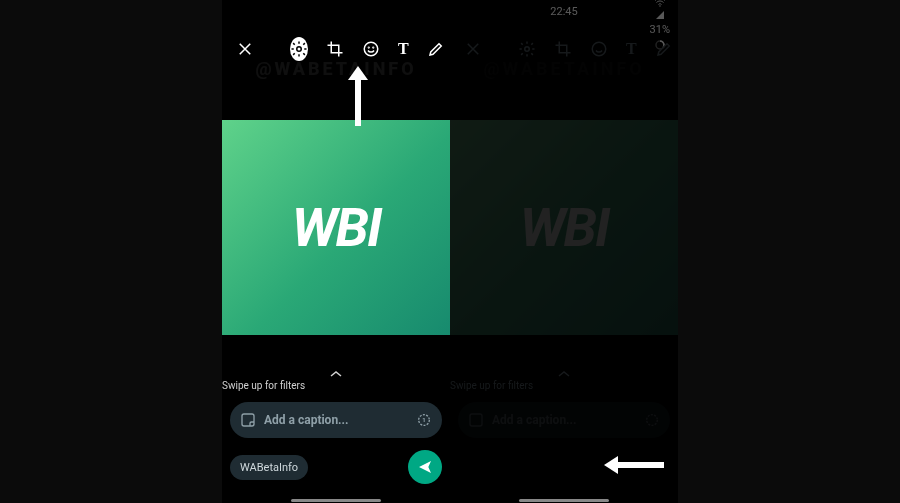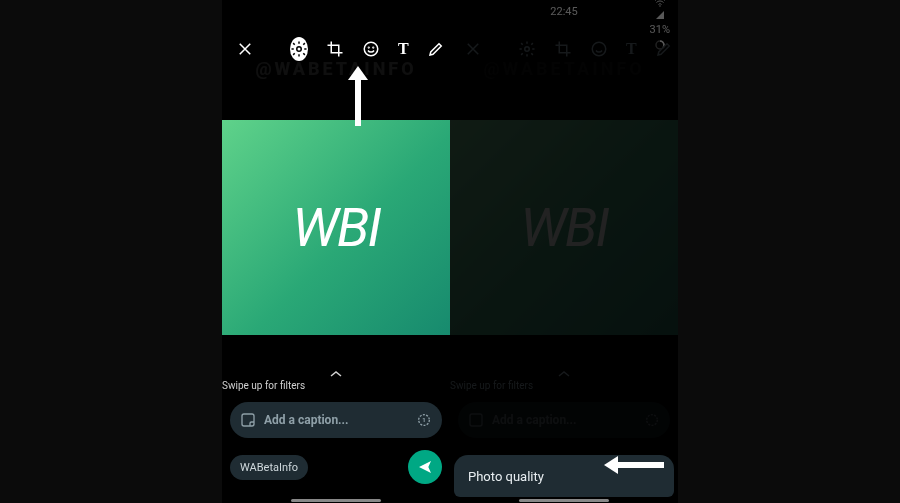--- a/index.html
+++ b/index.html
@@ -20,21 +20,21 @@
   .tool{width:20px;height:20px;display:flex;align-items:center;justify-content:center;color:#fff;}
   .tool svg{width:18px;height:18px;stroke:#fff;fill:none;stroke-width:2;}
   .tool.gear-highlight{background:#fff;border-radius:50%;width:24px;height:24px;}
   .tool.gear-highlight svg{stroke:#000;}
 
   
   .watermark{position:absolute;top:58px;left:0;right:0;text-align:center;font-weight:800;letter-spacing:3px;font-size:18px;color:rgba(255,255,255,.06);text-transform:uppercase;}
 
   
   .preview{position:absolute;top:120px;left:0;right:0;height:215px;background:linear-gradient(135deg,#5fd28a 0%,#2aa876 55%,#178a6e 100%);display:flex;align-items:center;justify-content:center;}
-  .preview .logo{font-weight:400;font-style:italic;font-size:54px;letter-spacing:-2px;color:#fff;line-height:1;}
+  .preview .logo{font-weight:700;font-style:italic;font-size:54px;letter-spacing:-2px;color:#fff;line-height:1;}
 
   
   .swipehint{position:absolute;top:370px;left:0;right:0;text-align:left;font-size:10px;color:#d0d0d0;}
   .swipehint .chev{display:block;margin:0 auto 2px;}
 
   
   .captionbar{position:absolute;top:402px;left:8px;right:8px;height:36px;background:#1f2c33;border-radius:20px;display:flex;align-items:center;padding:0 10px;color:#8fa0a8;font-size:12px;gap:8px;font-weight:bold;}
   .captionbar .grow{flex:1;}
 
   
@@ -218,23 +218,20 @@
           <rect x="3" y="3" width="18" height="18" rx="3" fill="none" stroke="#8fa0a8" stroke-width="2"></rect>
         </svg>
       <span class="grow">Add a caption...</span>
       <svg width="16" height="16" viewBox="0 0 24 24">
           <circle cx="12" cy="12" r="8" fill="none" stroke="#8fa0a8" stroke-width="2" stroke-dasharray="3 2"></circle>
         </svg>
     </div>
 
     <div class="dimmer"></div>
 
-    <div class="sheet">
-      <span>Photo quality</span>
-    </div>
 
     <div class="navhandle"></div>
   </div>
 
   <svg class="arrow-up" width="24" height="64">
     <line x1="12" y1="8" x2="12" y2="60" stroke="#fff" stroke-width="6"></line>
     <polygon points="12,0 2,14 22,14" fill="#fff"></polygon>
   </svg>
   <svg class="arrow-left" width="64" height="22">
     <line x1="8" y1="11" x2="60" y2="11" stroke="#fff" stroke-width="6"></line>

